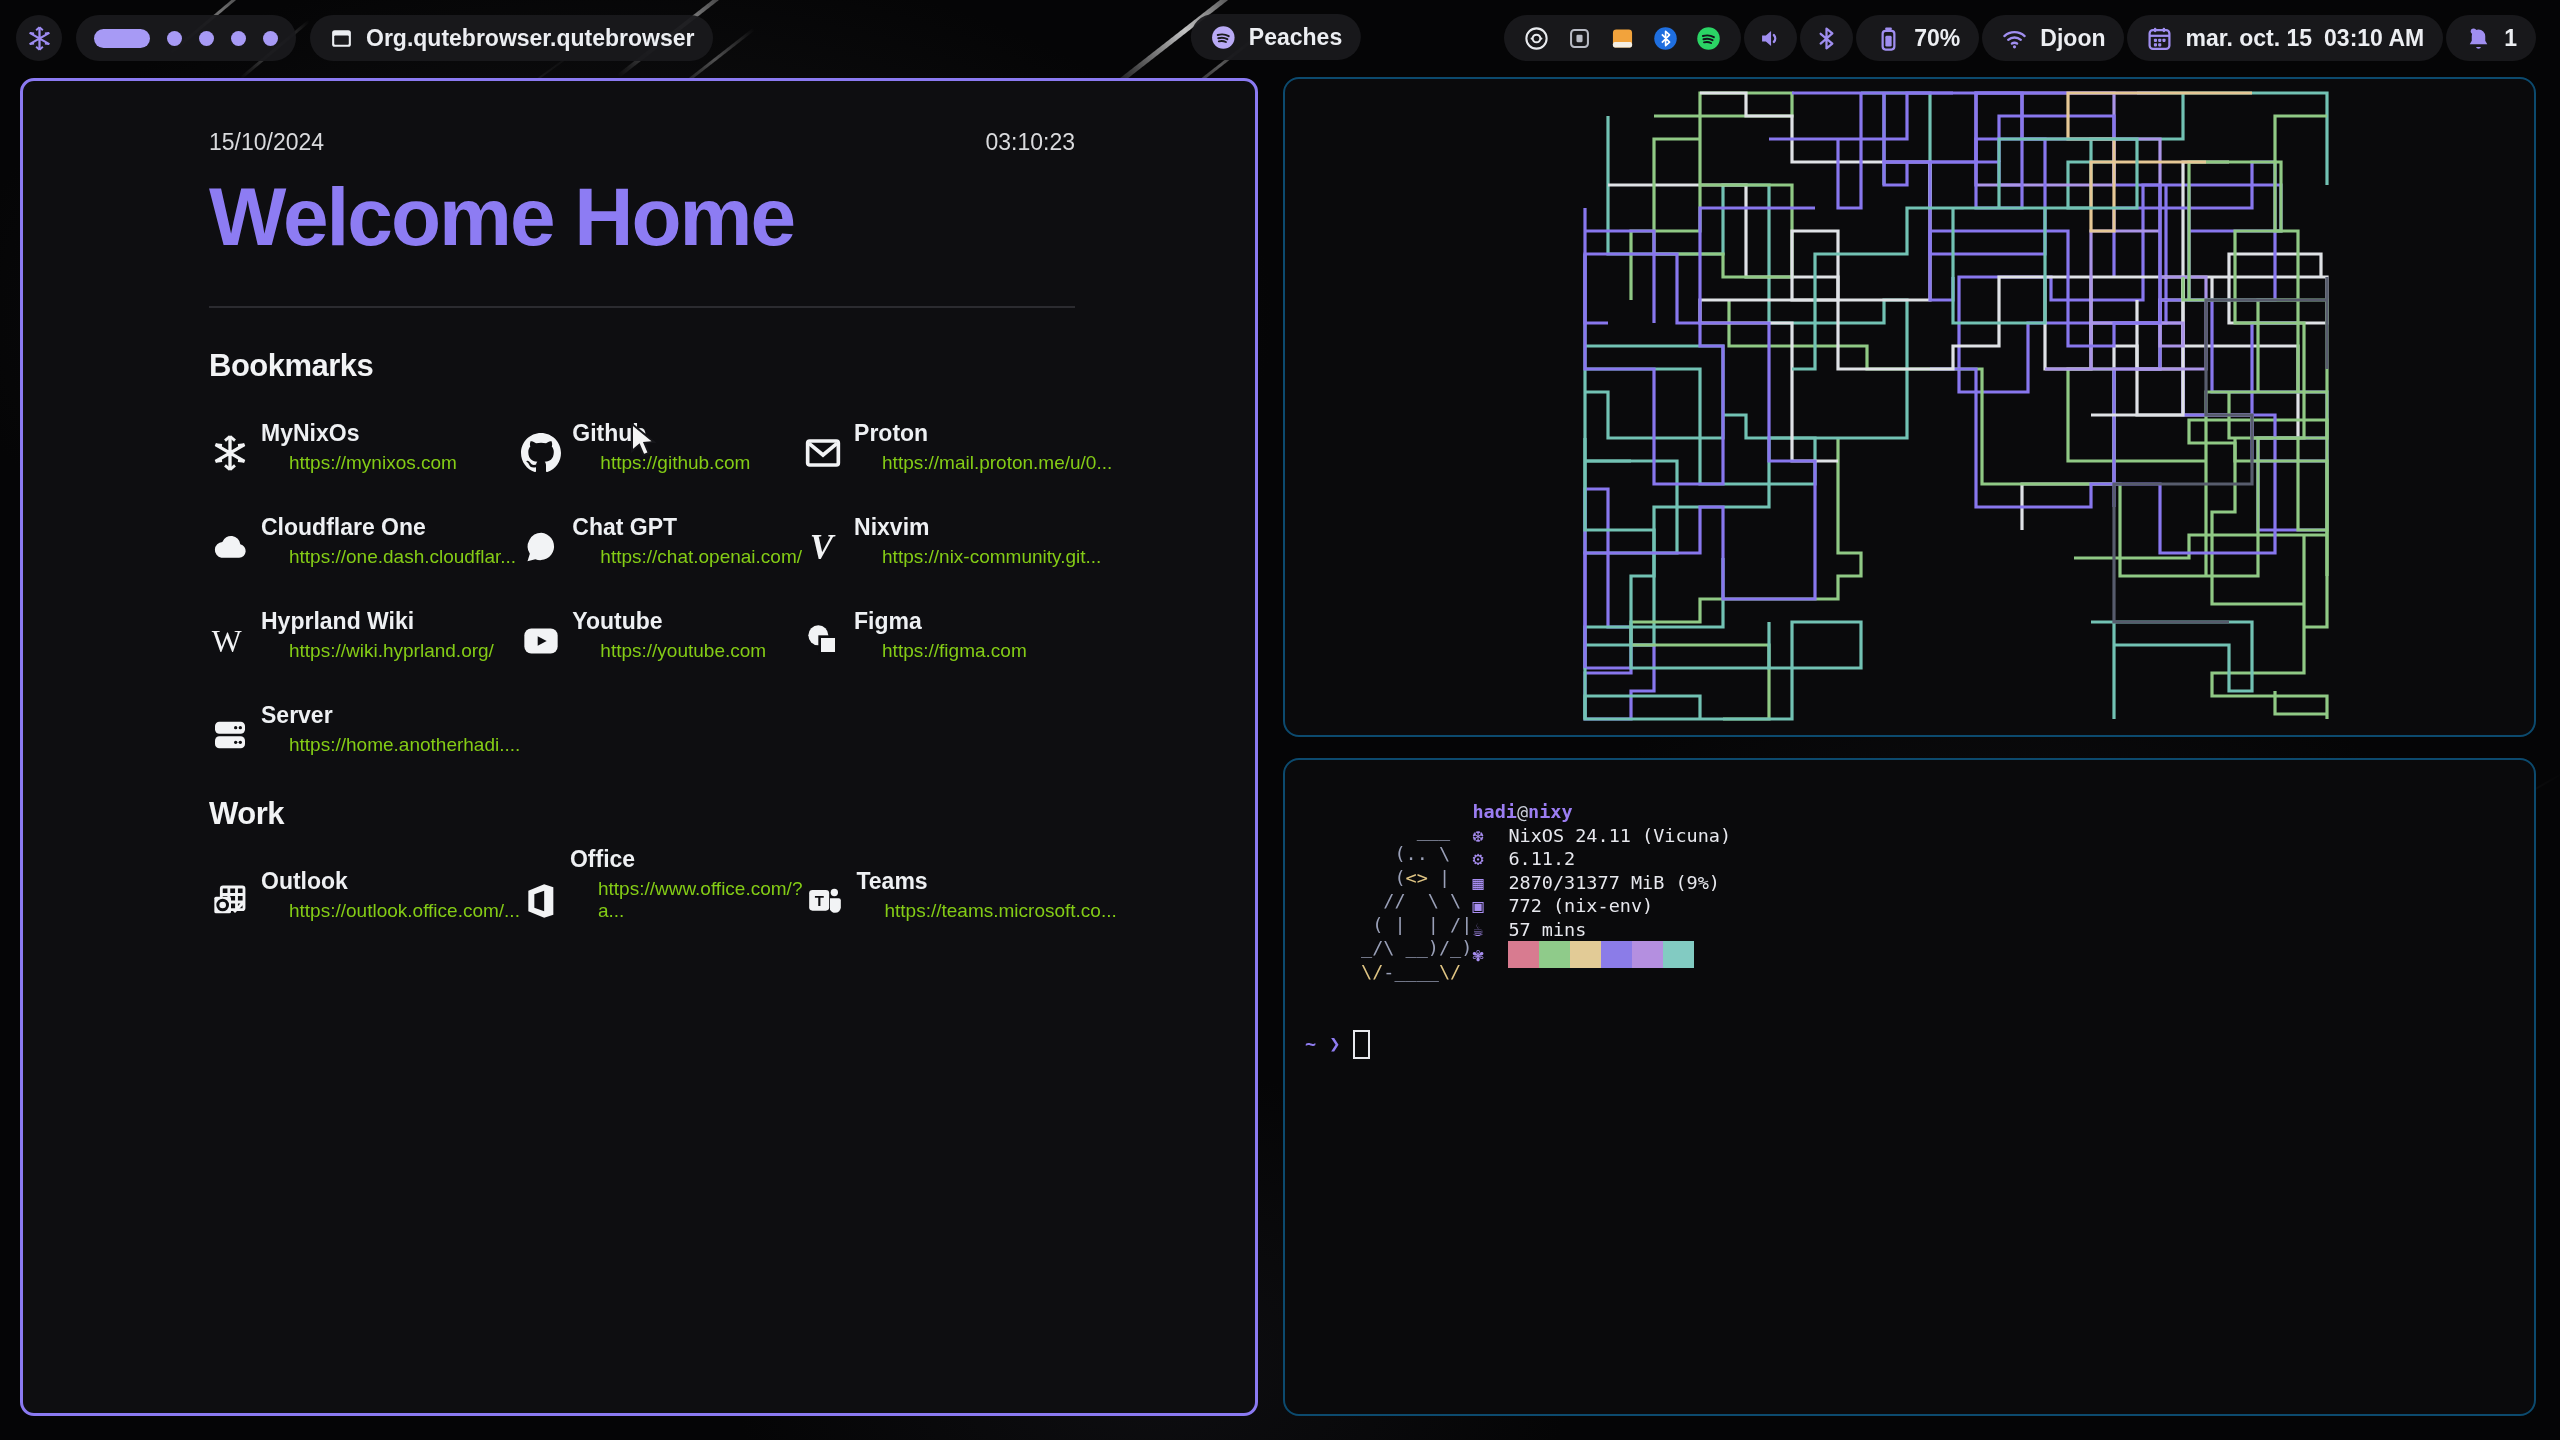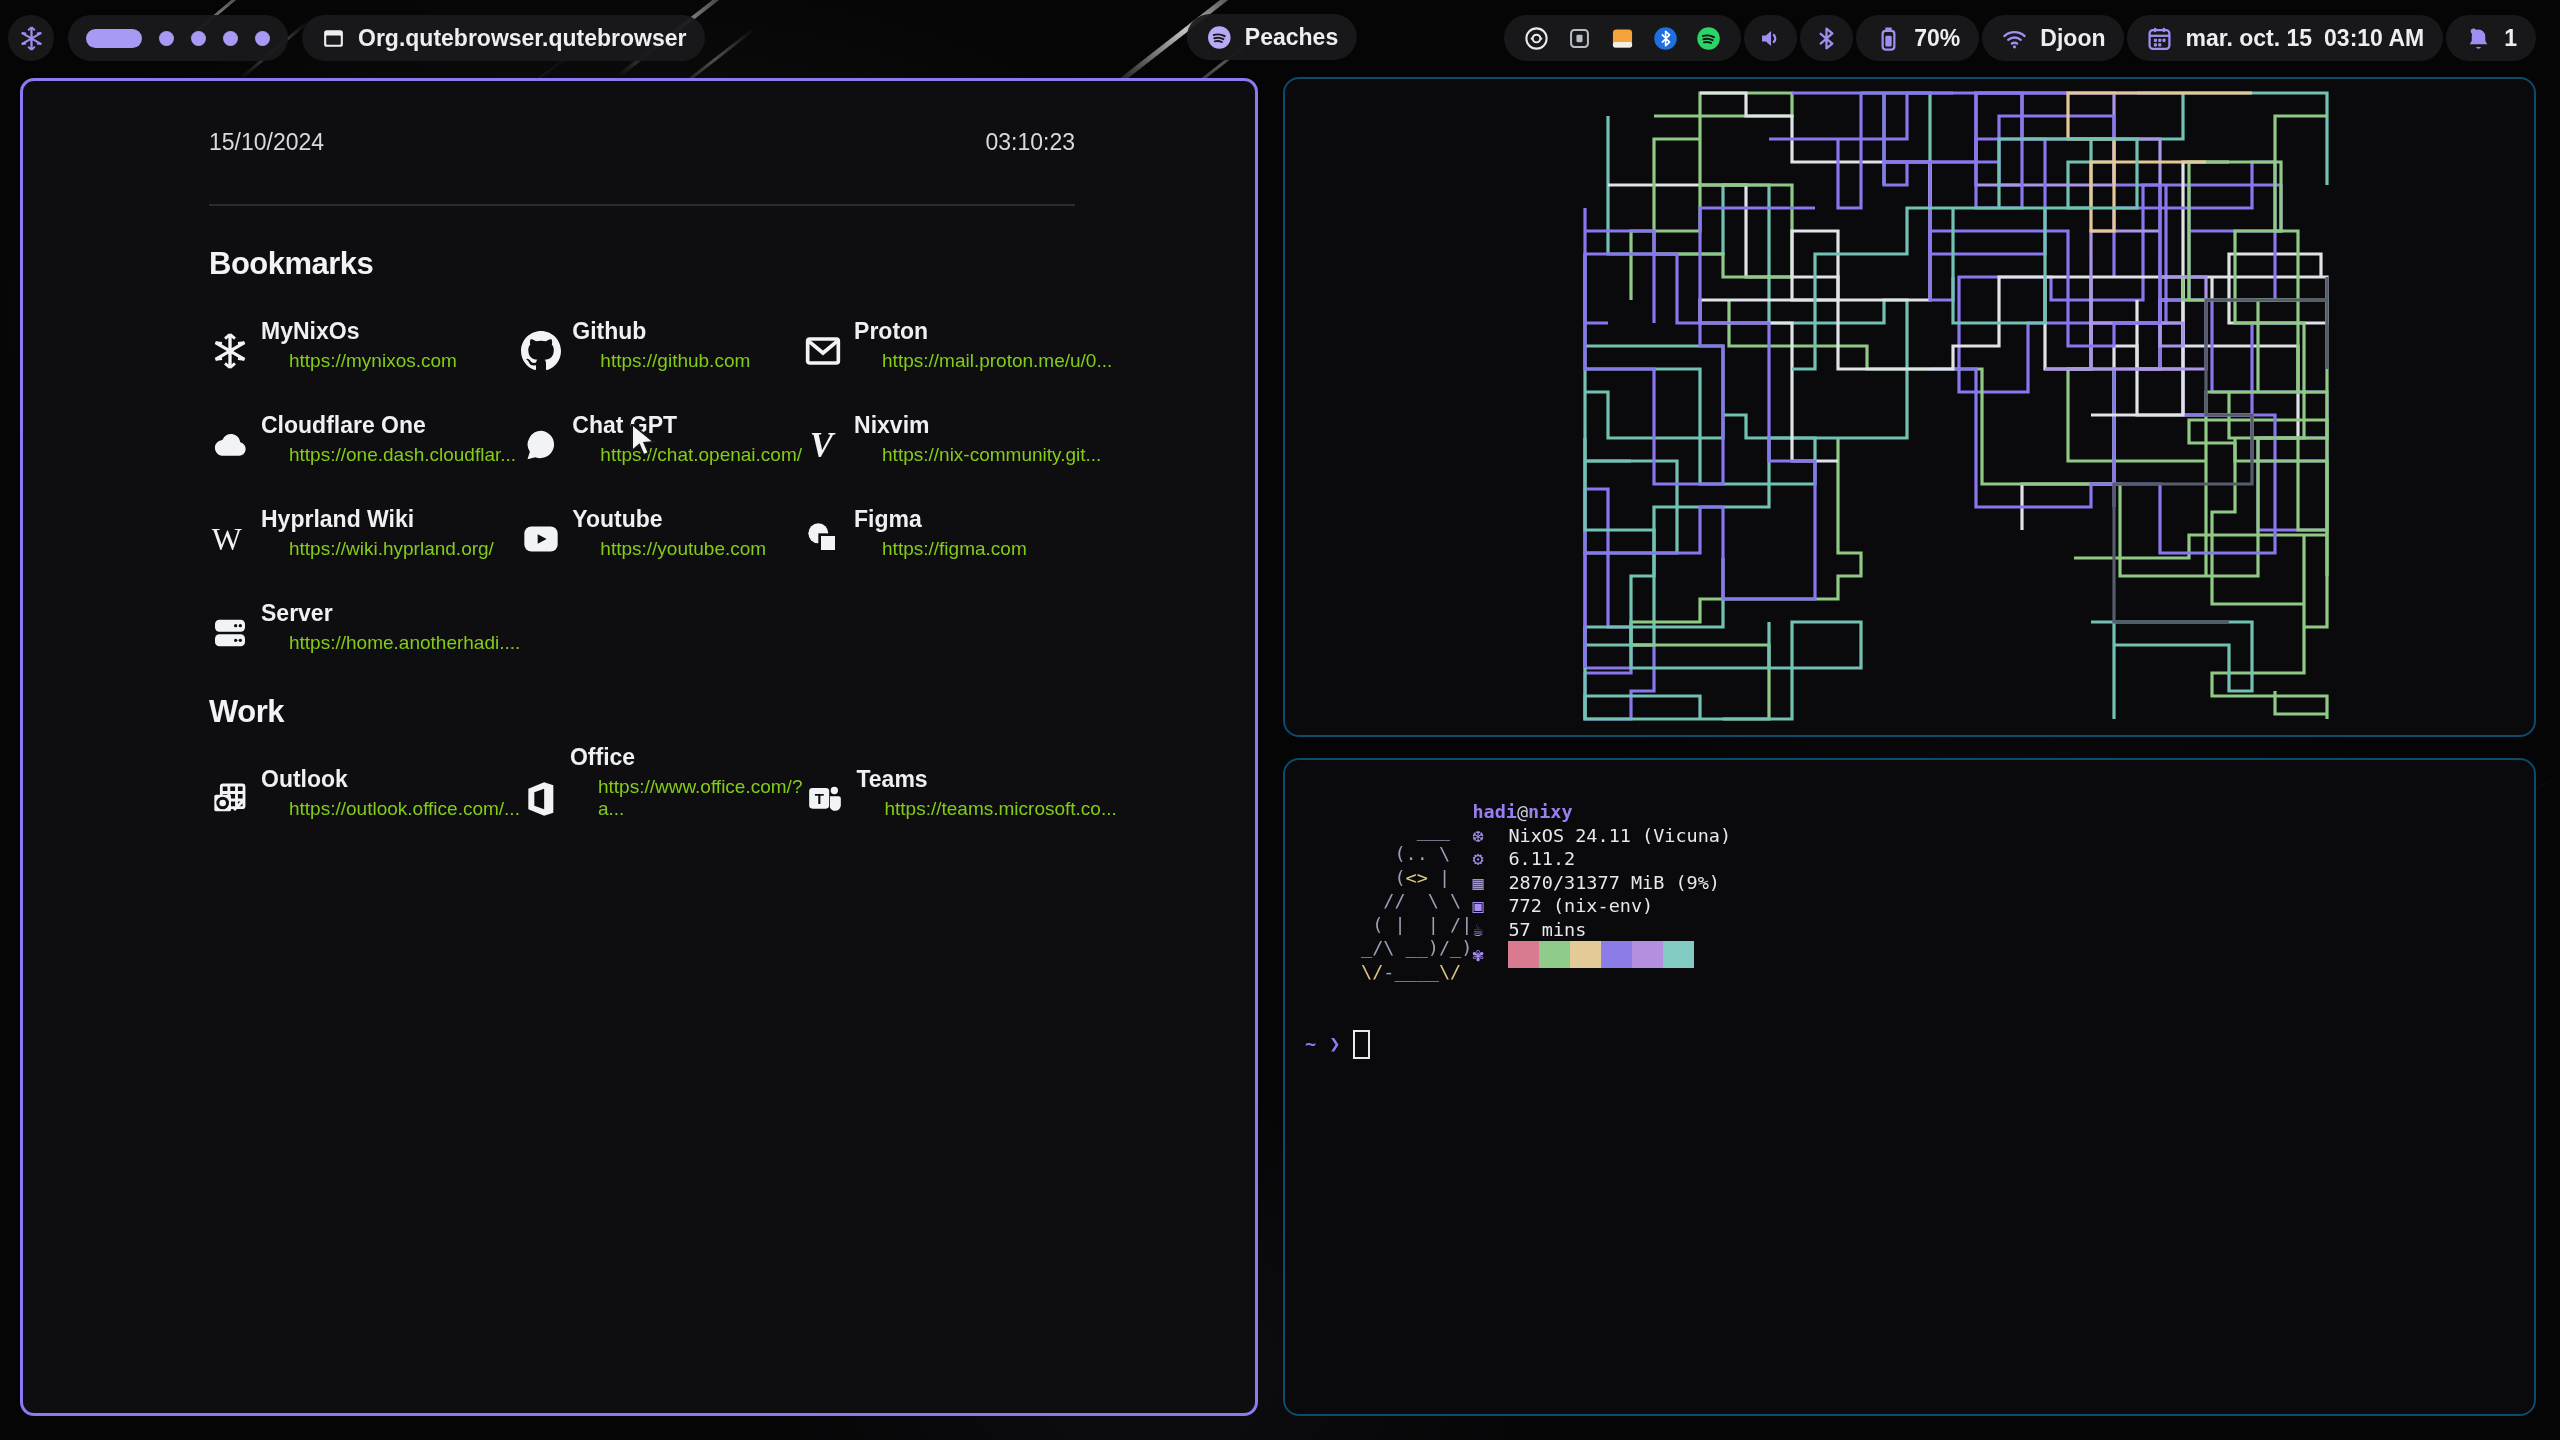--- a/index.html
+++ b/index.html
@@ -11,21 +11,21 @@
   
   .wallpaper{position:absolute;inset:0;
     background:
       radial-gradient(1100px 600px at 24% 22%, #141416 0%, rgba(0,0,0,0) 60%),
       radial-gradient(900px 700px at 78% 70%, #101013 0%, rgba(0,0,0,0) 55%),
       radial-gradient(700px 500px at 45% 95%, #0e0e11 0%, rgba(0,0,0,0) 60%),
       #050506;}
   .streak{position:absolute;border-radius:4px;filter:blur(.6px);
     background:linear-gradient(90deg,rgba(255,255,255,0),rgba(255,255,255,.95),rgba(255,255,255,0));}
   
-  .topbar{position:absolute;left:8px;right:24px;top:14px;height:48px;display:flex;
+  .topbar{position:absolute;left:16px;right:24px;top:14px;height:48px;display:flex;
     justify-content:space-between;align-items:center;z-index:5;}
   .pill{display:flex;align-items:center;gap:12px;height:46px;padding:0 19px;
     background:rgba(26,26,29,.94);border-radius:24px;color:#eceef2;
     font-weight:700;font-size:23px;white-space:nowrap;}
   .bargroup{display:flex;gap:14px;align-items:center;}
   .logo-pill{width:46px;padding:0;justify-content:center;color:#9e8cf2;}
   .ws-pill{gap:17px;padding:0 18px;}
   .ws-active{width:56px;height:19px;border-radius:10px;background:#a79af5;}
   .ws-dot{width:15px;height:15px;border-radius:50%;background:#a79af5;}
   .center-pill{position:absolute;left:50%;top:0;transform:translateX(-50%);}
@@ -228,20 +228,21 @@
     </div>
   </div>
 </div>
 
 <div class="window qute">
   <div class="qute-inner">
     <div class="meta-row">
       <span>15/10/2024</span>
       <span>03:10:23</span>
     </div>
+    <h1 class="sp-title">Welcome Home</h1>
     <div class="divider"></div>
     <div id="qute-sections">
         <h2 class="sec">Bookmarks</h2>
         <div class="bm-grid">
           <div class="bm-item">
             <span class="bm-icon">
               <svg viewBox="0 0 24 24" fill="none" stroke="currentColor" stroke-width="2">
                 <path d="M12 2v20M3.3 7l17.4 10M3.3 17L20.7 7"></path>
                 <path d="M12 2l-3 2.6M12 2l3 2.6M12 22l-3-2.6M12 22l3-2.6M3.3 7l3.9.5M3.3 17l3.9-.5M20.7 7l-3.9.5M20.7 17l-3.9-.5" stroke-width="1.7"></path>
               </svg>

